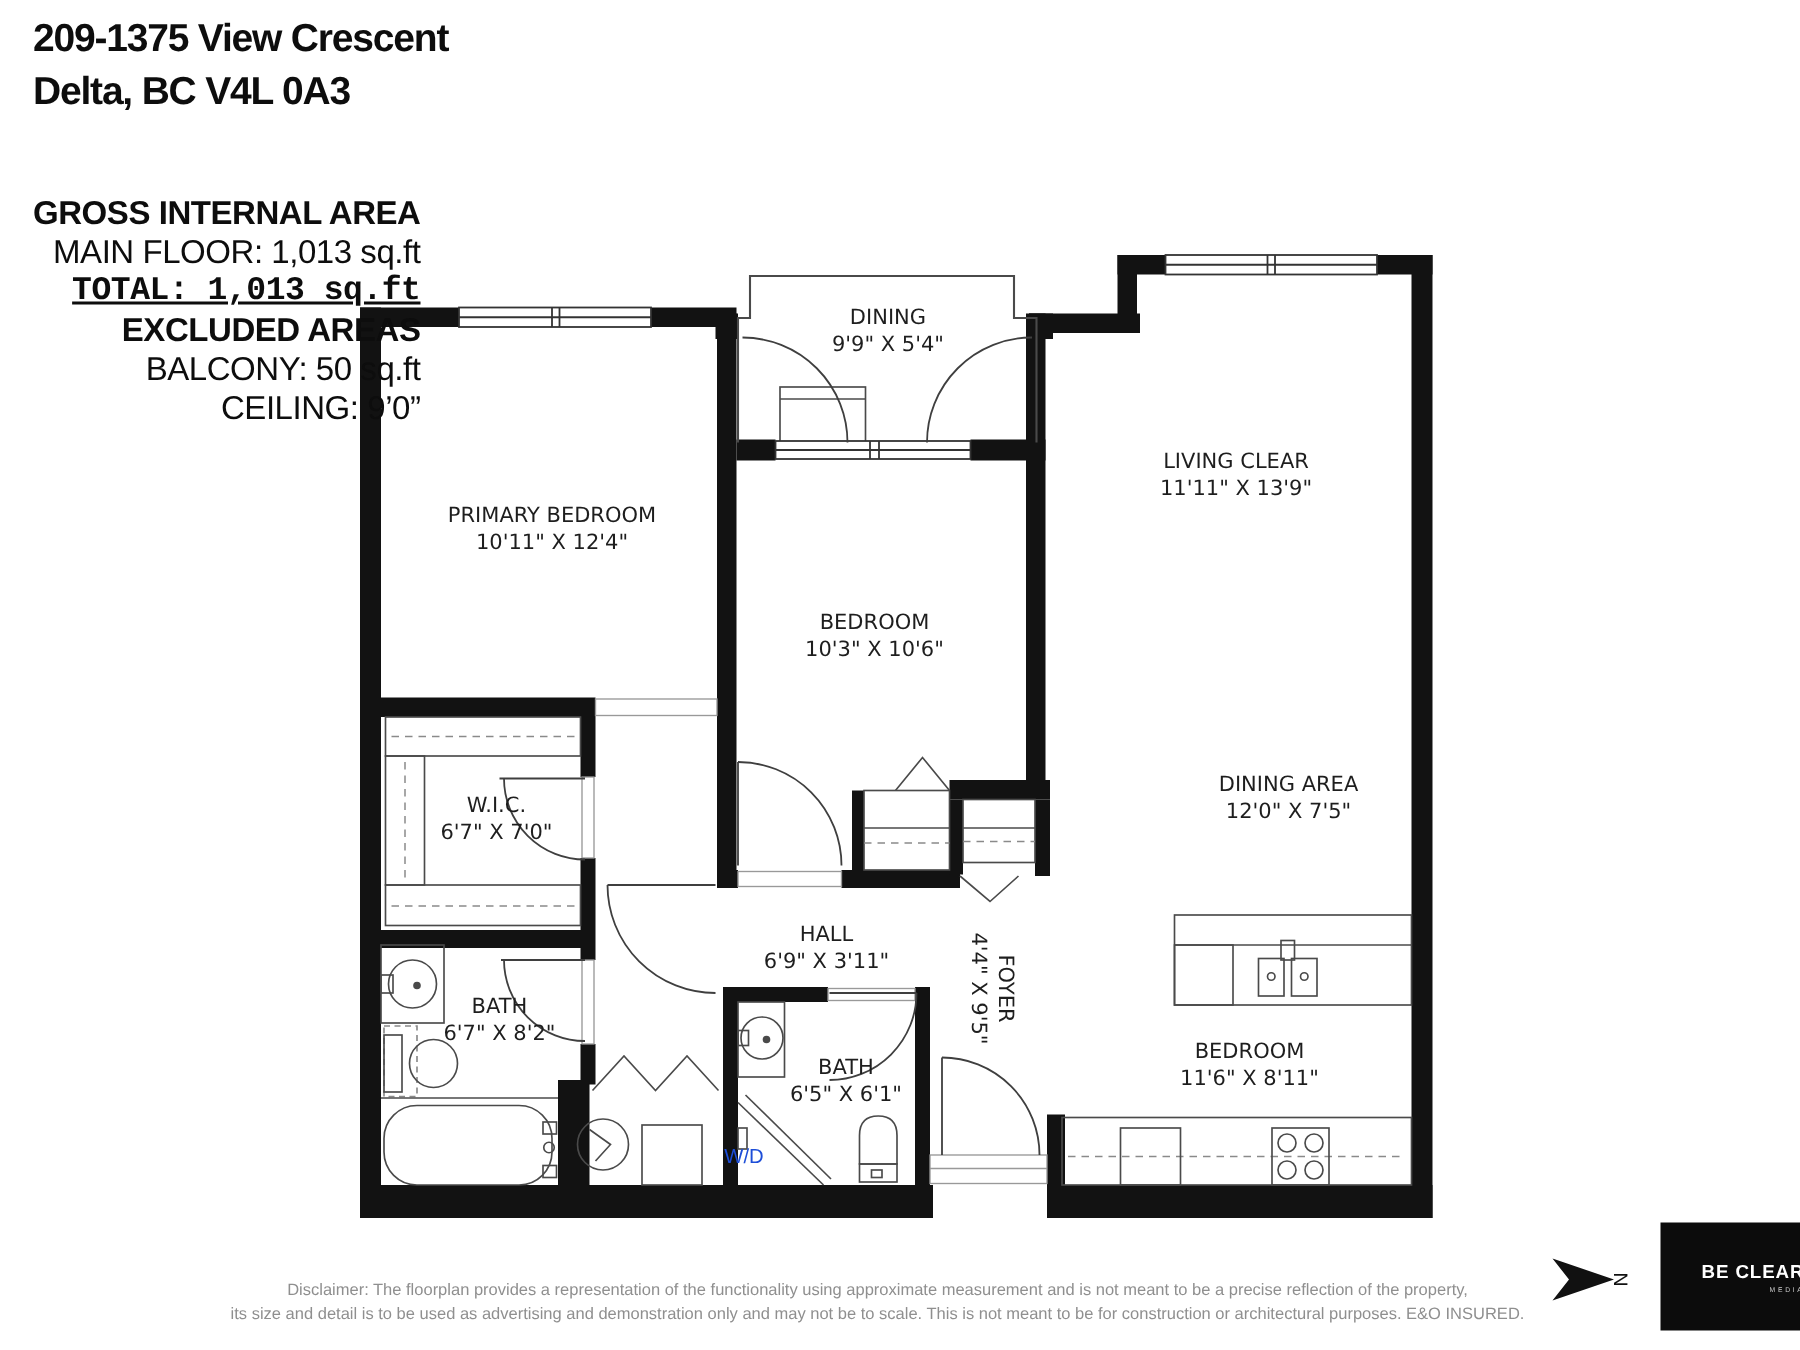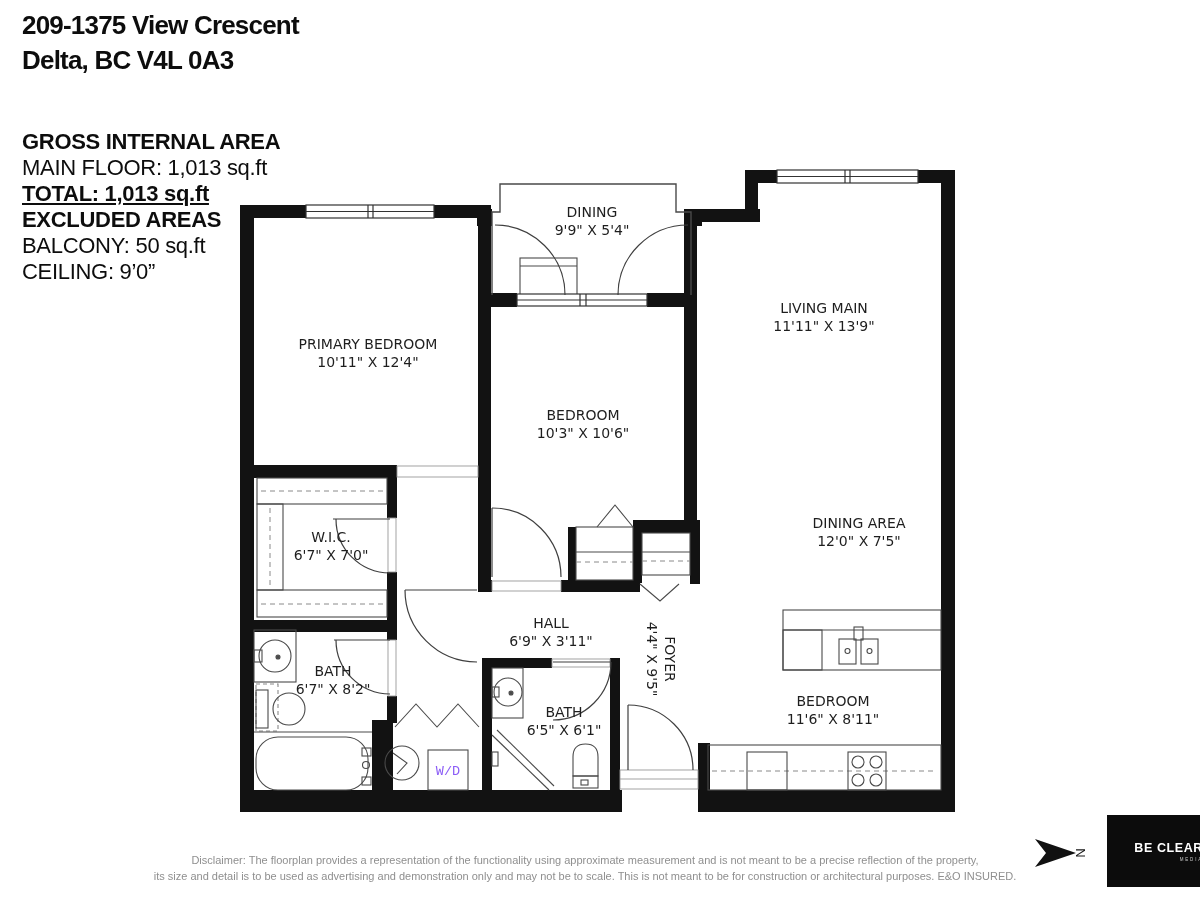--- a/index.html
+++ b/index.html
@@ -3,30 +3,30 @@
 <meta charset="utf-8">
 <style>
   html,body{margin:0;padding:0;background:#ffffff;}
   .page{position:relative;width:1200px;height:900px;background:#fff;overflow:hidden;
         font-family:"Liberation Sans",sans-serif;color:#111;}
   .plan-svg{position:absolute;left:0;top:0;width:1200px;height:900px;}
 
   .title-block{position:absolute;left:22px;top:8px;font-weight:bold;font-size:26px;
                line-height:35px;letter-spacing:-0.8px;color:#0d0d0d;white-space:nowrap;}
   .area-block{position:absolute;left:22px;top:129px;font-size:22px;line-height:26px;
-              letter-spacing:-0.3px;color:#0d0d0d;white-space:nowrap;}
+              letter-spacing:-0.3px;color:#0d0d0d;white-space:nowrap;text-align:right;}
   .area-block .hd{font-weight:bold;}
-  .area-block .total{font-weight:bold;text-decoration:underline;}
+  .area-block .total{font-weight:bold;text-decoration:underline;font-family:Liberation Mono, monospace;}
 
   .room-label{position:absolute;transform:translate(-50%,-50%);text-align:center;
               font-family:"DejaVu Sans",sans-serif;font-size:14px;line-height:18px;
               color:#1e1e1e;white-space:nowrap;}
   .room-label.rot{transform:translate(-50%,-50%) rotate(90deg);}
   .wd-label{position:absolute;transform:translate(-50%,-50%);
-            font-family:Liberation Mono, monospace;font-size:13.5px;color:#8b5cf6;}
+            font-family:Liberation Sans, sans-serif;font-size:13.5px;color:#1d4ed8;margin-left:48px;}
 
   .disclaimer{position:absolute;left:85px;top:852px;width:1000px;text-align:center;
               font-size:11px;line-height:16px;color:#8f8f8f;}
   .north-letter{position:absolute;left:1072px;top:845px;width:16px;height:16px;
                 transform:rotate(90deg);font-size:13px;color:#111;text-align:center;}
   .logo{position:absolute;left:1107px;top:815px;width:96px;height:72px;background:#0c0c0c;
         text-align:right;}
   .logo-name{margin-top:26px;font-size:12.5px;font-weight:bold;letter-spacing:0.6px;color:#ffffff;}
   .logo-sub{margin-top:2px;font-size:4.5px;letter-spacing:1.8px;color:#c8c8c8;}
 </style>
@@ -214,21 +214,21 @@
 
   <div class="room-label" style="left:592px;top:221px;">
     <div>DINING</div>
       <div>9'9" X 5'4"</div>
   </div>
   <div class="room-label" style="left:368px;top:353px;">
     <div>PRIMARY BEDROOM</div>
       <div>10'11" X 12'4"</div>
   </div>
   <div class="room-label" style="left:824px;top:317px;">
-    <div>LIVING MAIN</div>
+    <div>LIVING CLEAR</div>
       <div>11'11" X 13'9"</div>
   </div>
   <div class="room-label" style="left:583px;top:424px;">
     <div>BEDROOM</div>
       <div>10'3" X 10'6"</div>
   </div>
   <div class="room-label" style="left:331px;top:546px;">
     <div>W.I.C.</div>
       <div>6'7" X 7'0"</div>
   </div>

